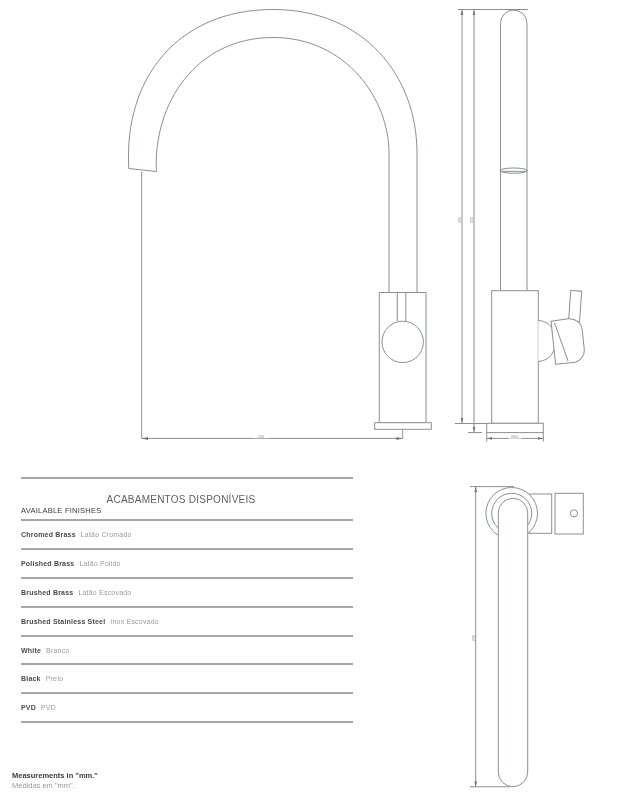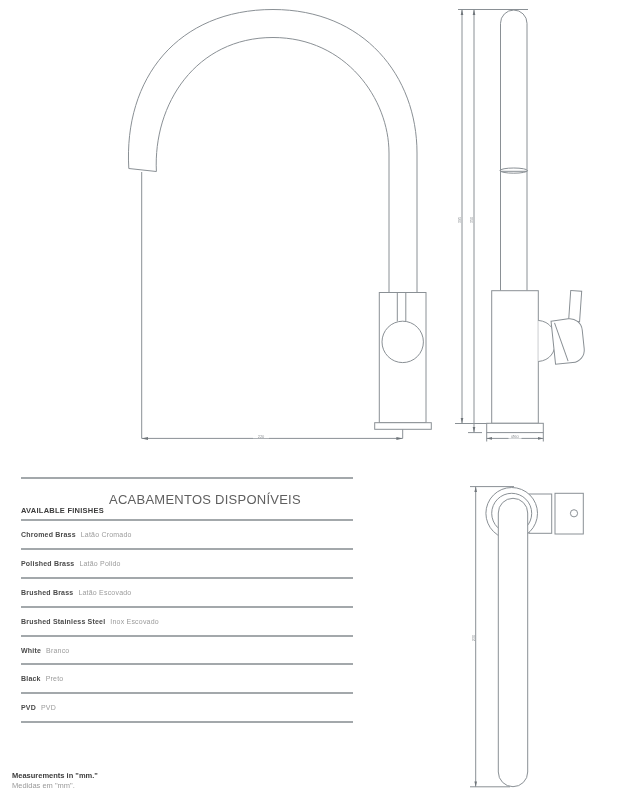--- a/index.html
+++ b/index.html
@@ -10,22 +10,22 @@
   
   .drawing-layer{position:absolute;left:0;top:0;width:619px;height:800px;}
   .ln{fill:none;stroke:#8a9095;stroke-width:1;}
   .lnw{fill:#ffffff;stroke:#8a9095;stroke-width:1;}
   .arrow{fill:#6f757a;stroke:none;}
   .dimtext{fill:#8f9397;font-size:4px;letter-spacing:0;}
 
   
   .finishes{position:absolute;left:21px;top:477px;width:332px;border-bottom:2px solid #a3a8ab;}
   .finishes .hdr{border-top:2px solid #a3a8ab;height:40px;display:flex;align-items:center;}
-  .finishes .hdr .en{font-weight:bold;color:#3c3c3c;font-size:7.5px;letter-spacing:.25px;margin-right:5px;margin-top:23px;}
-  .finishes .hdr .pt{font-weight:normal;color:#5f5f5f;font-size:13px;letter-spacing:.25px;}
+  .finishes .hdr .en{font-weight:normal;color:#3c3c3c;font-size:7.5px;letter-spacing:.25px;margin-right:5px;margin-top:23px;}
+  .finishes .hdr .pt{font-weight:normal;color:#5f5f5f;font-size:10px;letter-spacing:.25px;}
   .finishes .row{border-top:2px solid #a3a8ab;height:26.9px;display:flex;align-items:center;}
   .finishes .row .en{font-weight:bold;color:#4a4a4a;font-size:7px;letter-spacing:.2px;margin-right:5px;}
   .finishes .row .pt{font-weight:normal;color:#9b9b9b;font-size:7px;letter-spacing:.2px;}
 
   
   .note{position:absolute;left:12px;top:771px;line-height:9.5px;}
   .note .en{font-weight:bold;color:#3c3c3c;font-size:7.5px;}
   .note .pt{font-weight:normal;color:#9b9b9b;font-size:7.5px;}
 </style>
 </head>

